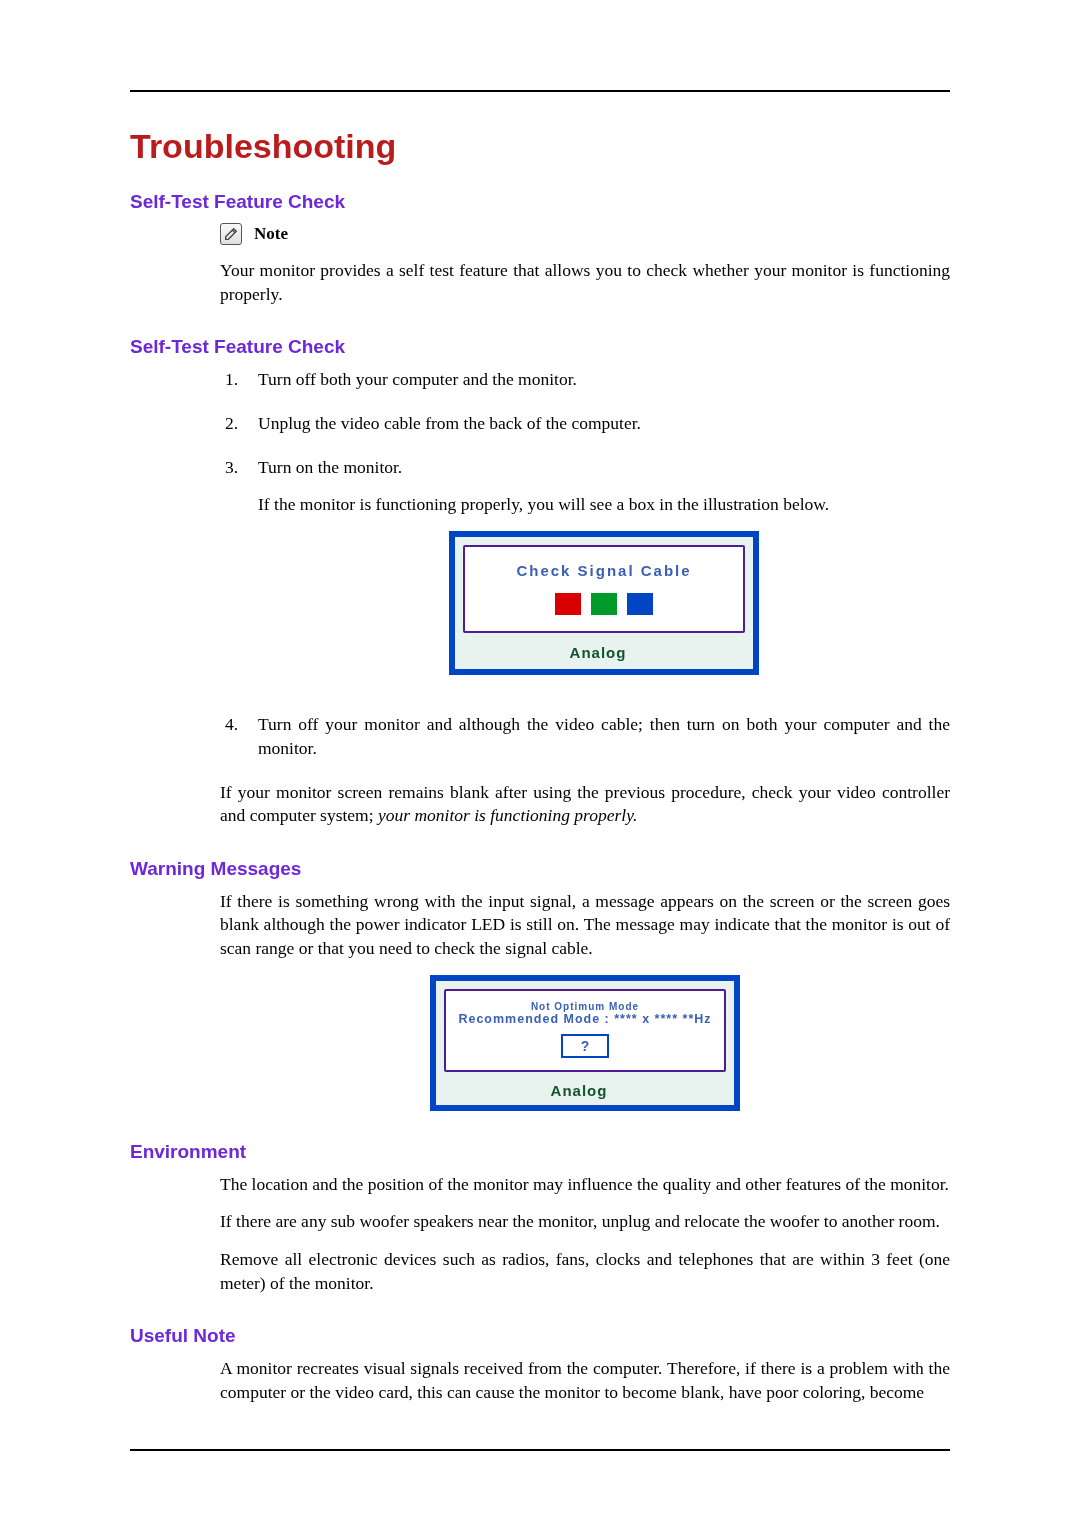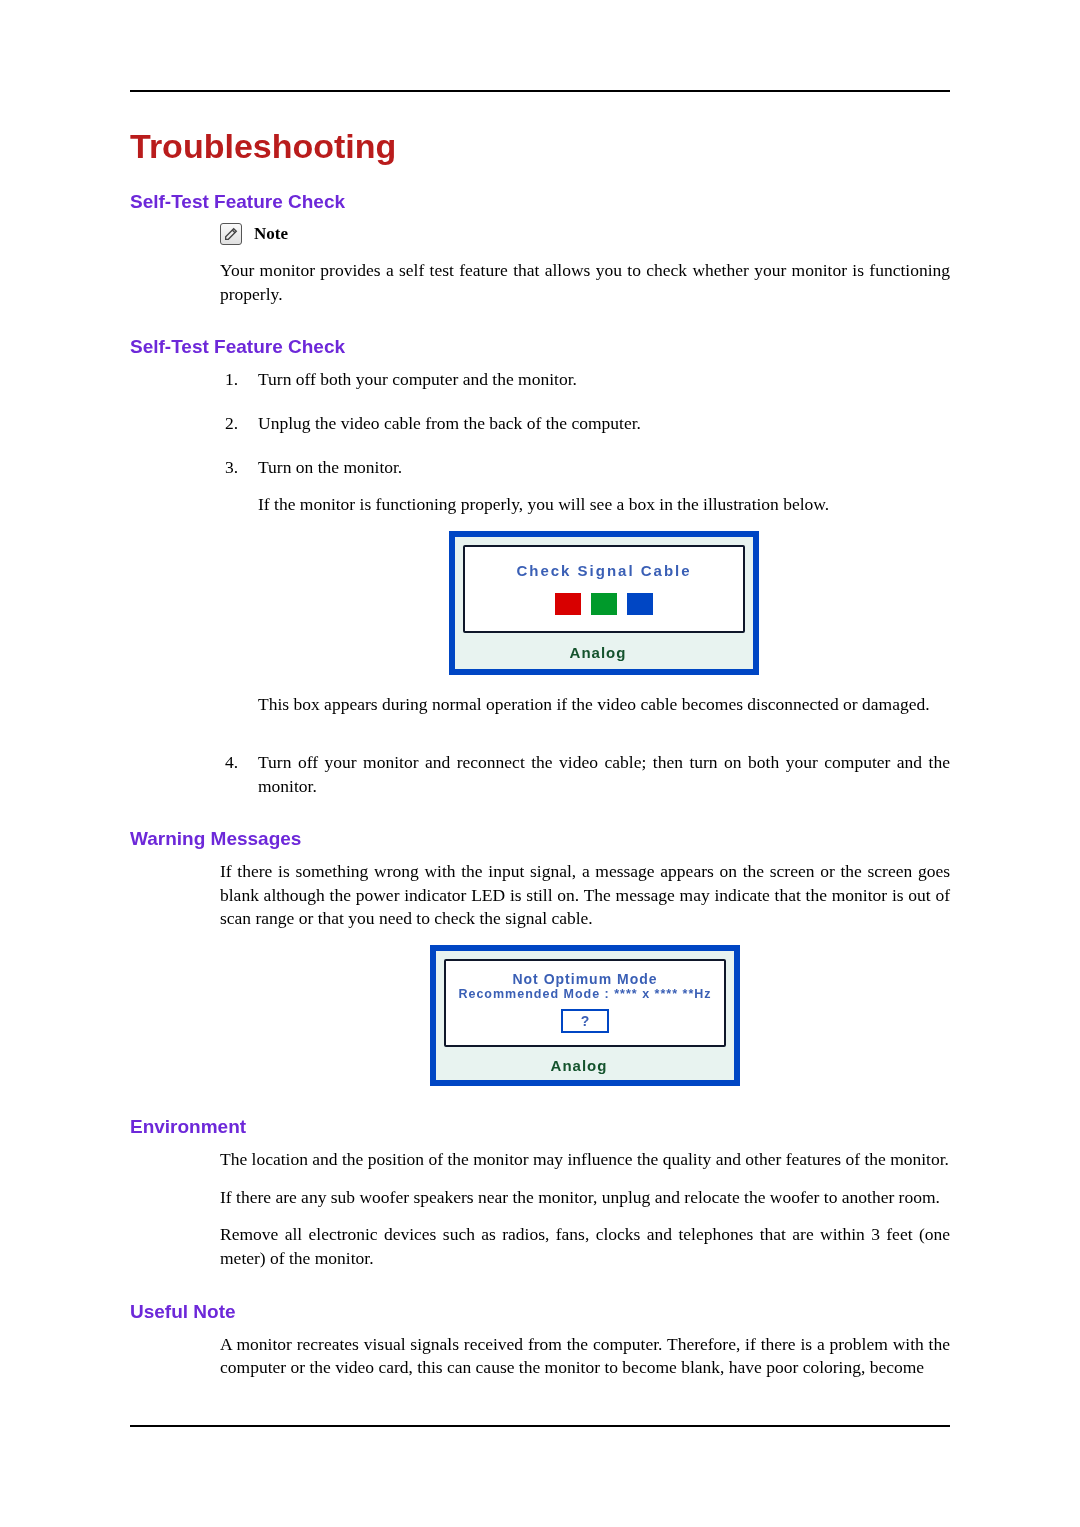--- a/index.html
+++ b/index.html
@@ -79,21 +79,21 @@
       justify-content: center;
       margin: 12px 0 18px 0;
     }
     .monitor-box {
       width: 310px;
       border: 6px solid #0046c4;
       background: #e8f3f0;
     }
     .monitor-inner {
       margin: 8px 8px 6px 8px;
-      border: 2px solid #0f172a;
+      border: 2px solid #4c1d95;
       border-radius: 2px;
       background: #fff;
       padding: 14px 0 16px 0;
       text-align: center;
     }
     .monitor-inner-title {
       font-family: Arial, sans-serif;
       font-size: 15px;
       font-weight: bold;
       letter-spacing: 2px;
@@ -110,21 +110,21 @@
       font-weight: bold;
       font-size: 15px;
       text-align: center;
       color: #14532d;
       letter-spacing: 1px;
       padding: 4px 12px 6px 0;
     }
     .monitor-box.small .monitor-inner { padding: 10px 0 12px 0; }
     .monitor-inner-line {
       font-family: Arial, sans-serif;
-      font-size: 14px;
+      font-size: 10px;
       font-weight: bold;
       color: #3a5fb5;
       letter-spacing: 1px;
     }
     .monitor-inner-line.small { font-size: 12.5px; }
     .q-box {
       width: 48px;
       border: 2px solid #0046c4;
       margin: 8px auto 0 auto;
       font-family: Arial, sans-serif;
@@ -181,27 +181,29 @@
             <div class="monitor-inner-title">Check Signal Cable</div>
             <div class="rgb-row">
               <div class="rgb-sq r"></div>
               <div class="rgb-sq g"></div>
               <div class="rgb-sq b"></div>
             </div>
           </div>
           <div class="monitor-footer">Analog</div>
         </div>
       </div>
-      <p>This box appears during normal operation if the video cable becomes disconnected or damaged.</p>
     </div>
   </div>
   <div class="ol-item">
     <div class="ol-num">4.</div>
-    <div class="ol-content">Turn off your monitor and reconnect the video cable; then turn on both your computer and the monitor.</div>
-  </div>
+    <div class="ol-content">Turn off your monitor and although the video cable; then turn on both your computer and the monitor.</div>
+  </div>
+  <p class="body-text">
+    <span>If your monitor screen remains blank after using the previous procedure, check your video controller and computer system; </span><span class="italic">your monitor is functioning properly.</span>
+  </p>
 </div>
 
 <div class="section-heading">Warning Messages</div>
 <div class="content-indent">
   <p class="body-text">If there is something wrong with the input signal, a message appears on the screen or the screen goes blank although the power indicator LED is still on. The message may indicate that the monitor is out of scan range or that you need to check the signal cable.</p>
   <div class="monitor-box-outer">
     <div class="monitor-box small">
       <div class="monitor-inner">
         <div class="monitor-inner-line">Not Optimum Mode</div>
         <div class="monitor-inner-line small">Recommended Mode :  **** x ****   **Hz</div>

